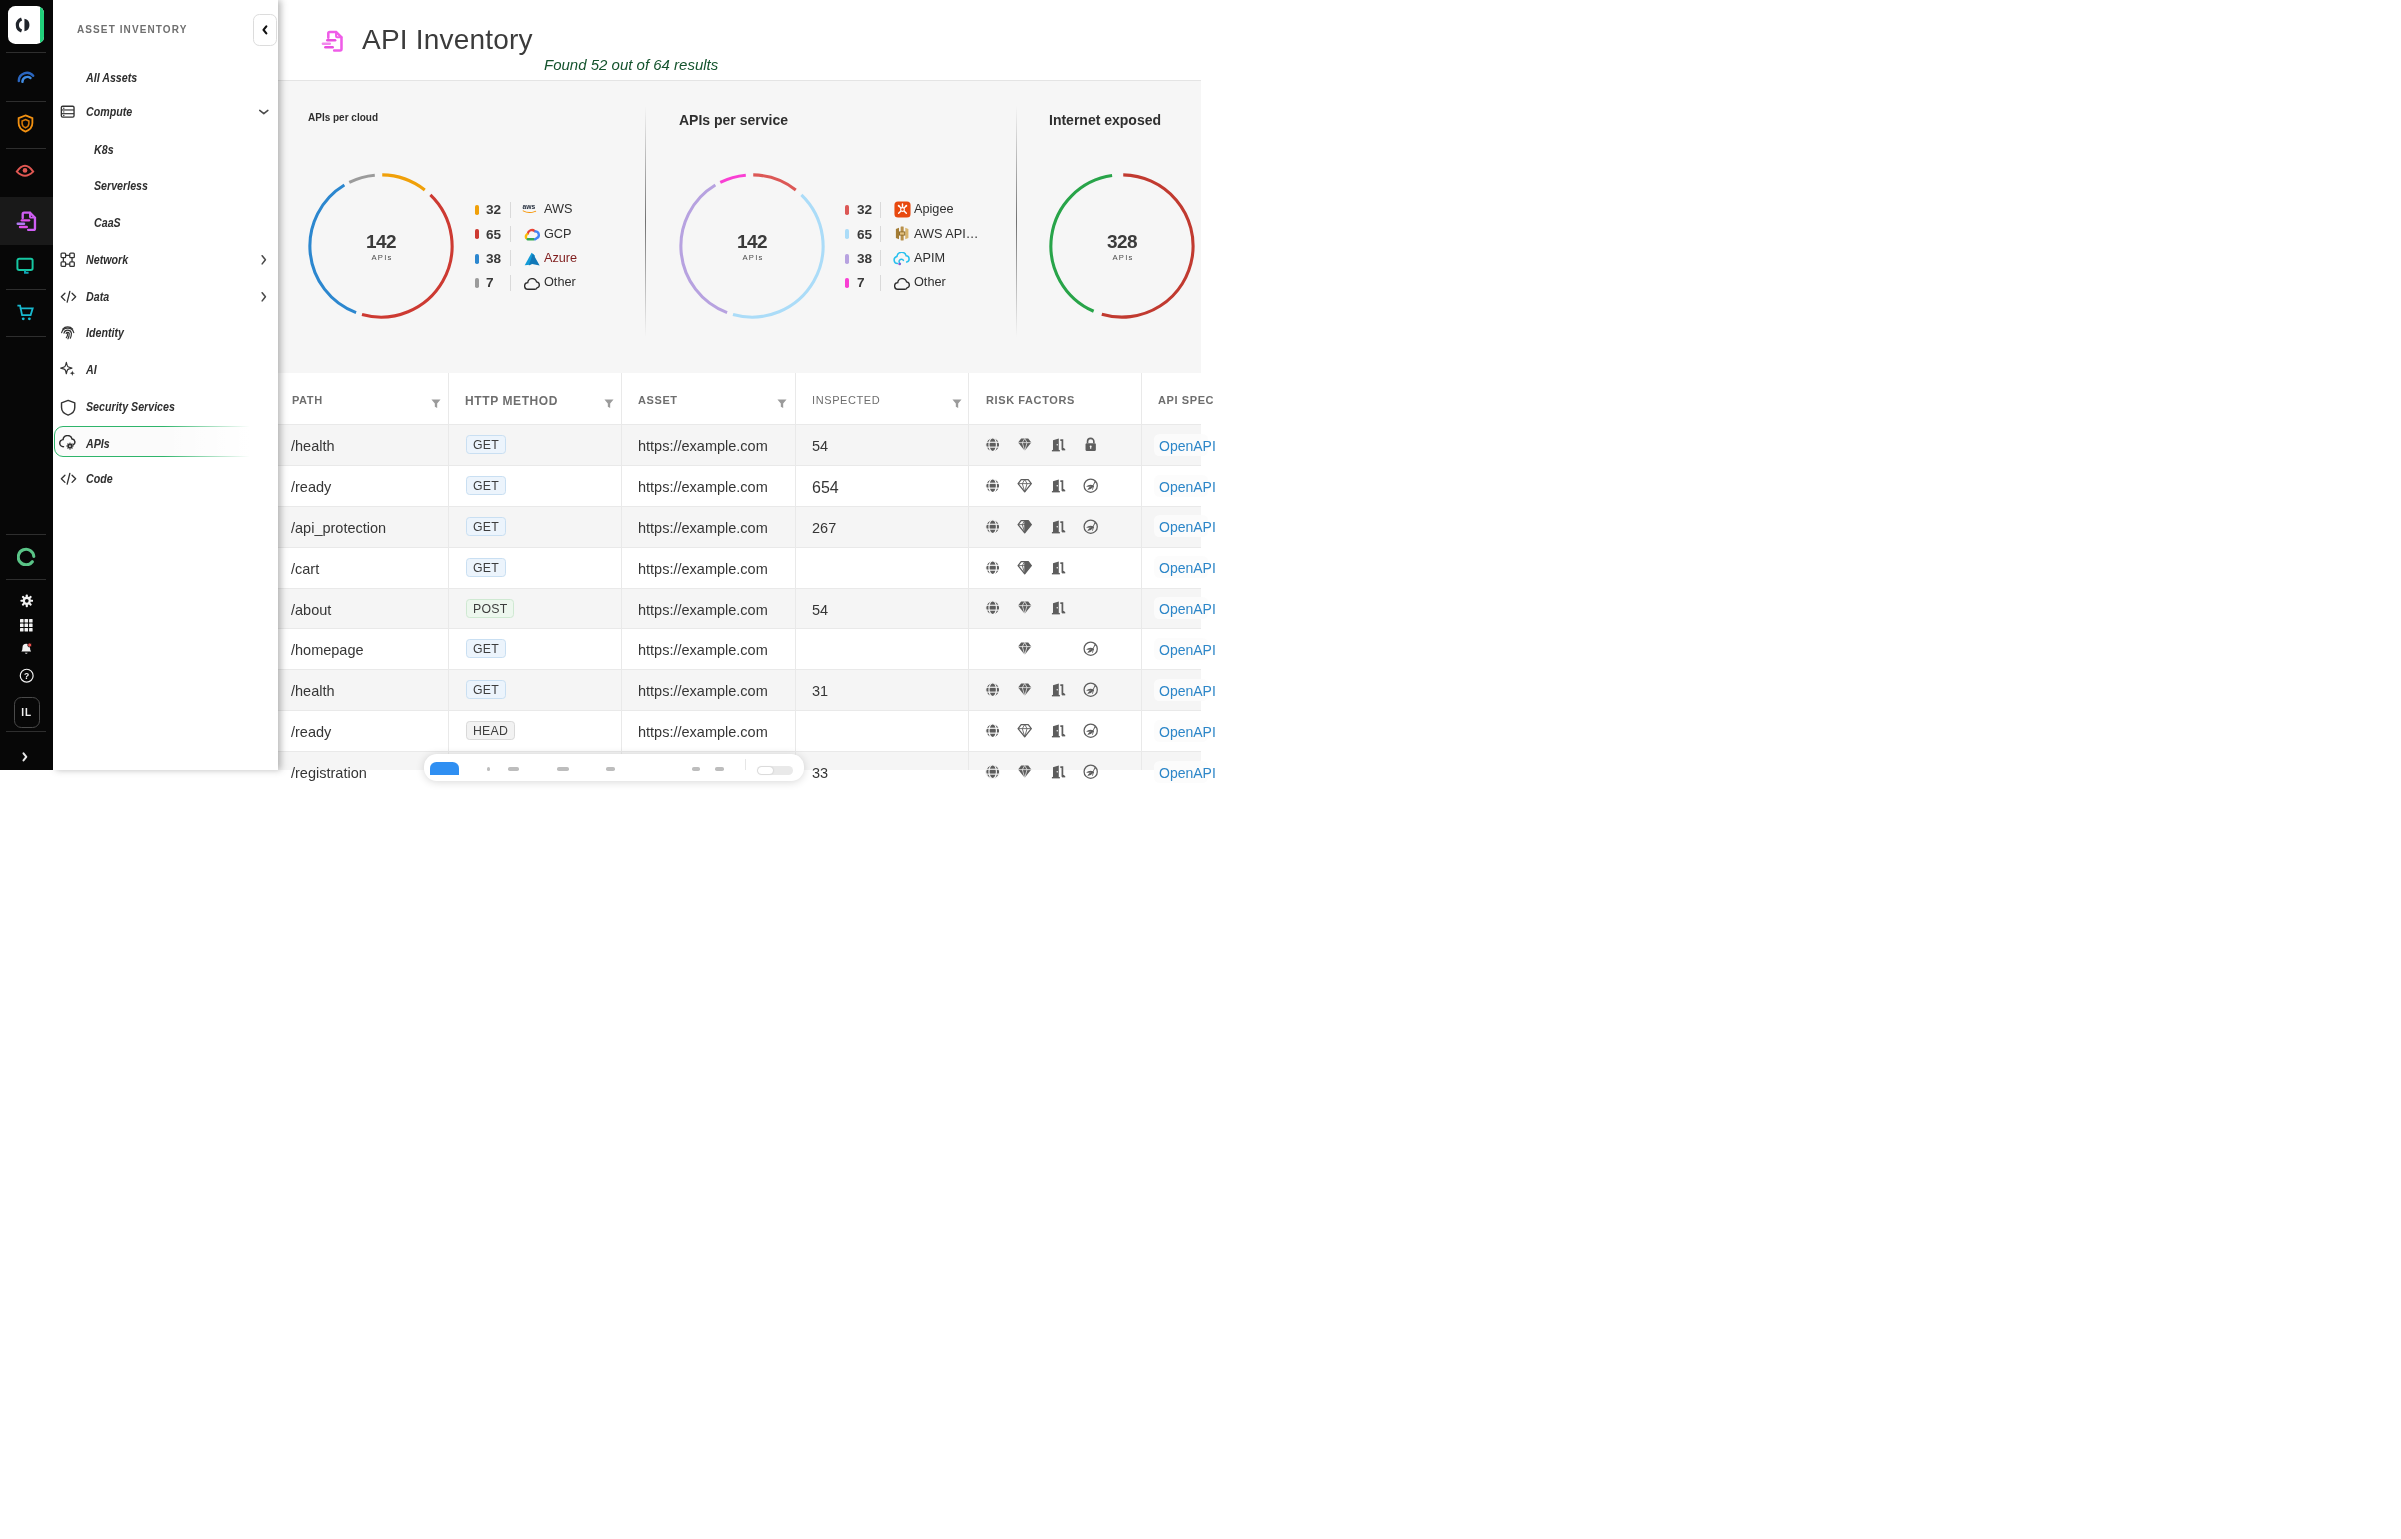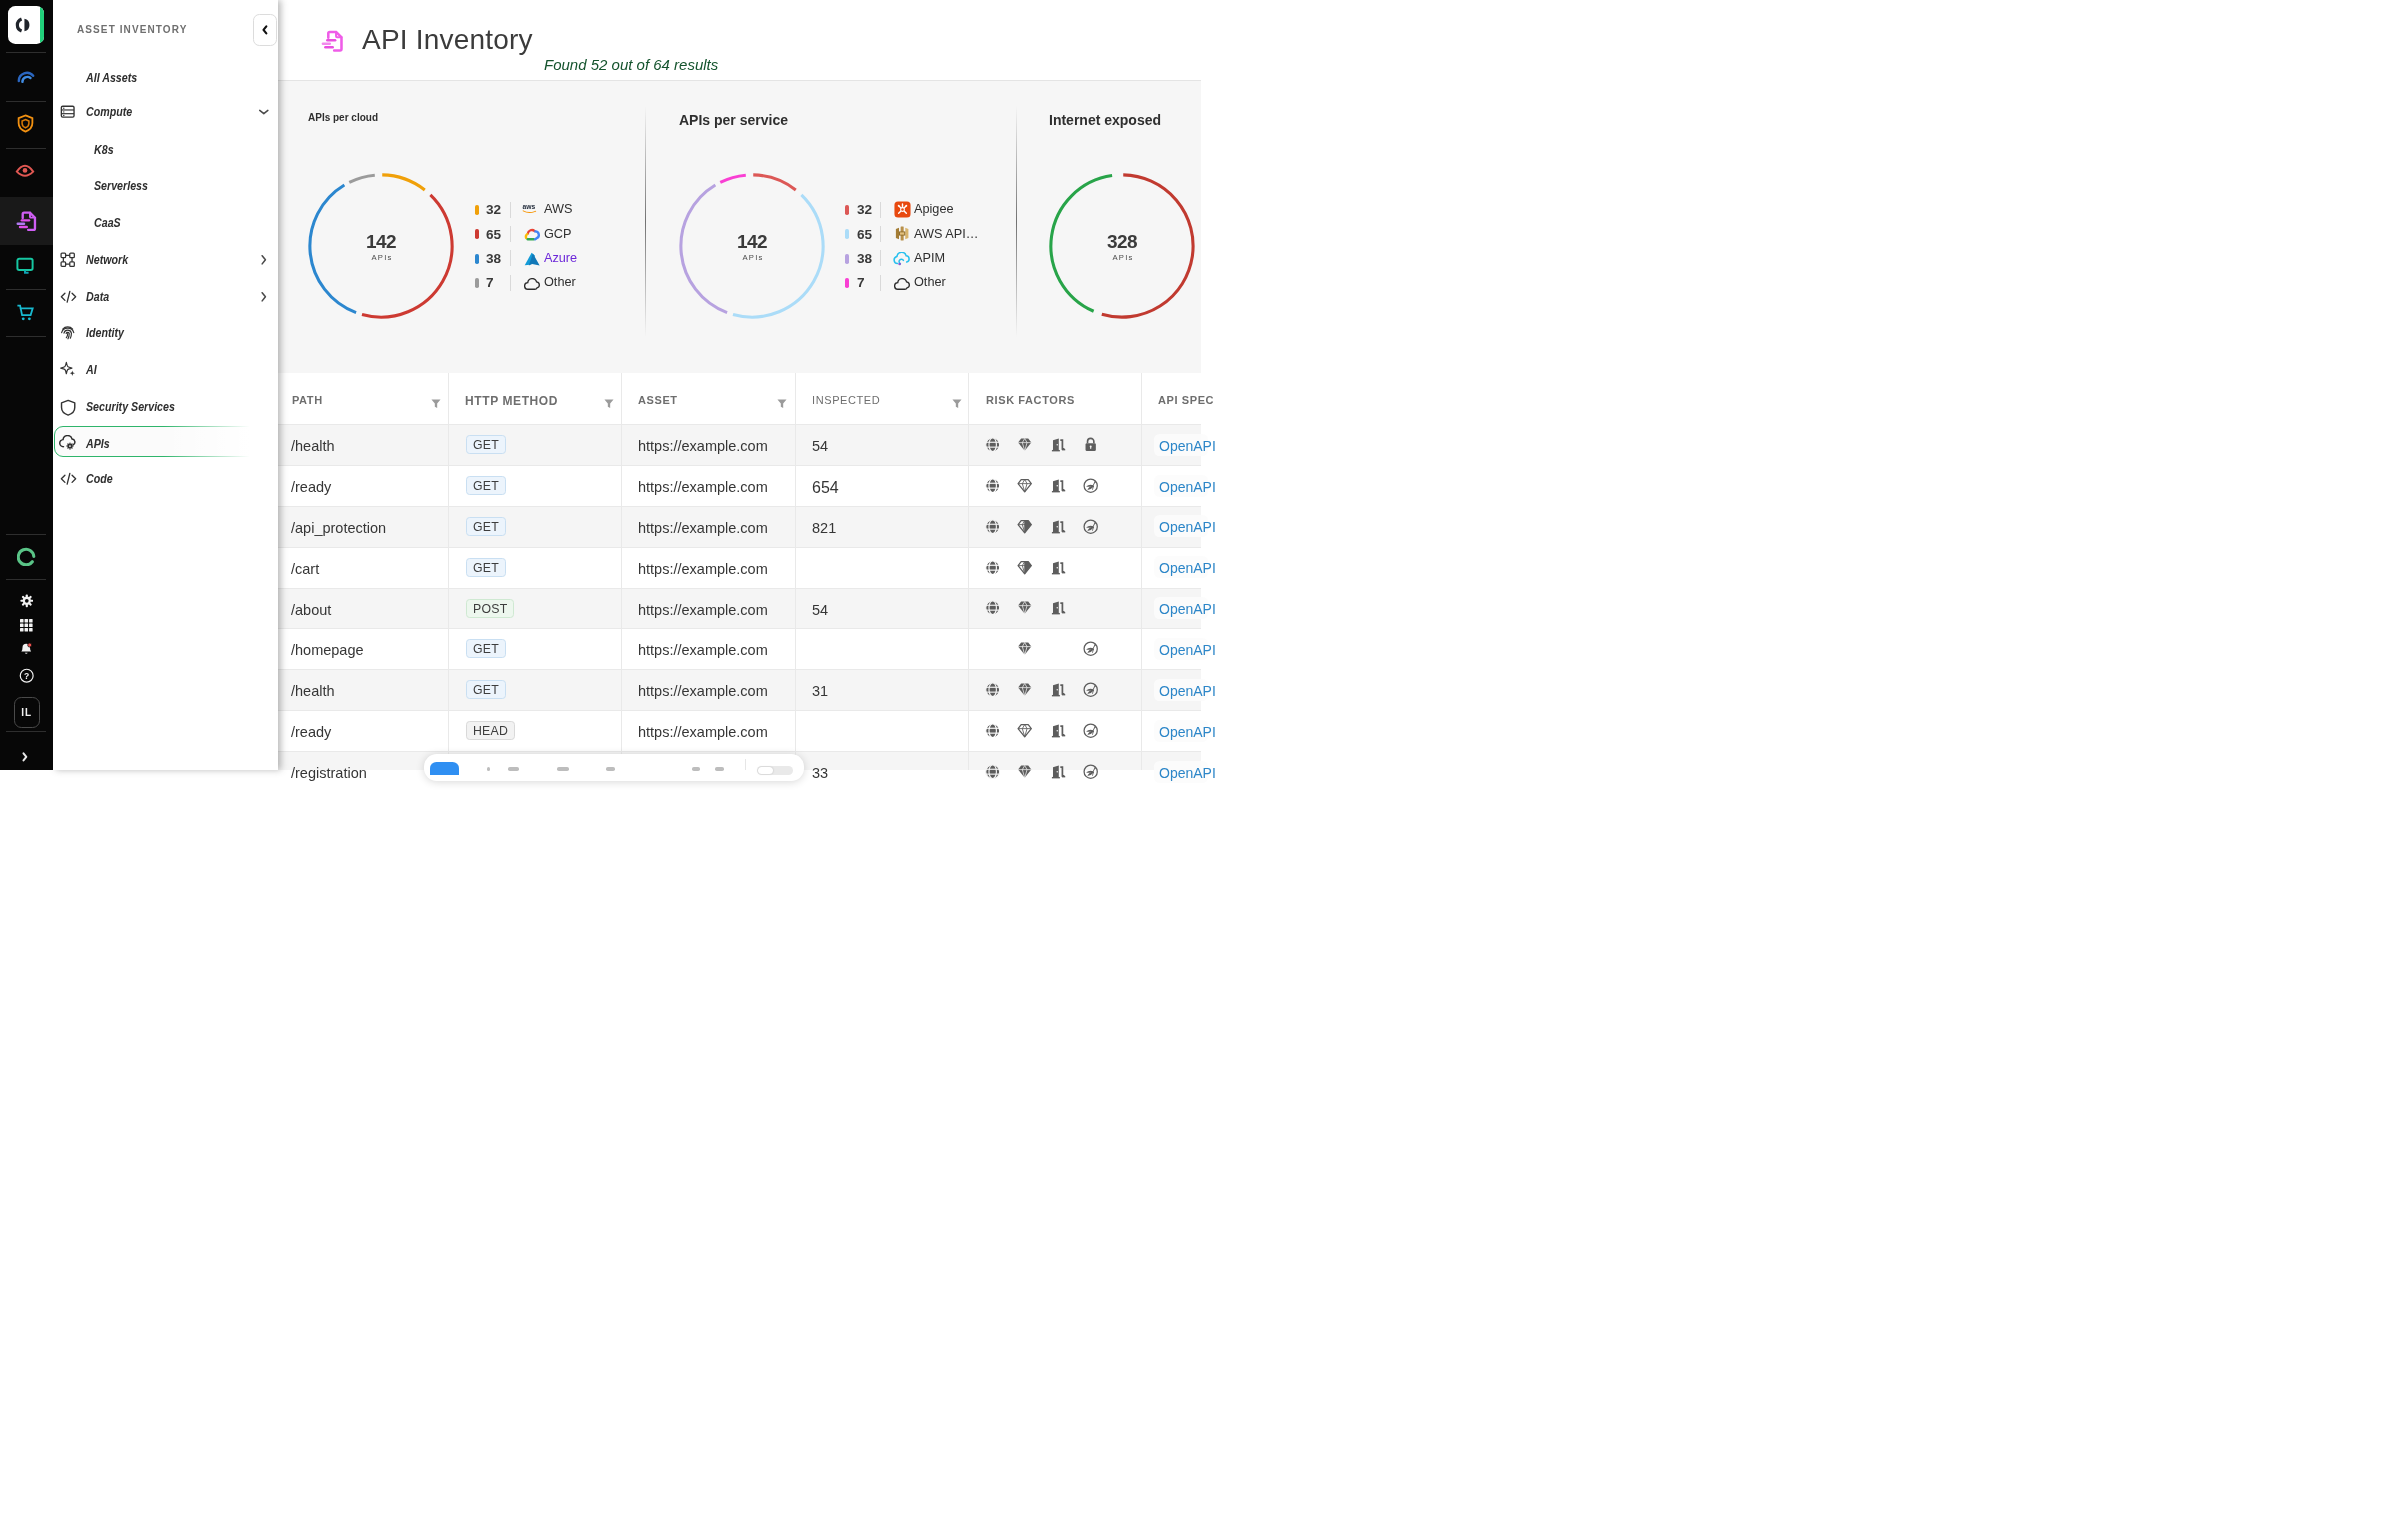--- a/index.html
+++ b/index.html
@@ -73,21 +73,21 @@
 <div class="txt" style="left:544px;top:228px;font-size:12.7px;color:#2f2f2f">GCP</div>
 <div class="abs" style="left:475px;top:254px;width:3.6px;height:10px;border-radius:1.8px;background:#2c87cf"></div>
 <div class="txt" style="left:486px;top:252px;font-size:13.6px;font-weight:bold;color:#3a3a3a">38</div>
 <div class="abs" style="left:510px;top:250px;width:0.9px;height:16.3px;background:#d9d9d9"></div>
 <div class="abs" style="left:522px;top:250px;width:20px;height:19px;display:flex;align-items:center;justify-content:center">
     <svg width="16.3" height="14.5" viewBox="0 0 18 16">
       <path d="M8.4 0.8 L12.2 4.2 L6.8 14.2 L0.8 14.6 Z" fill="#139bd7"></path>
       <path d="M9.8 1.6 L17.3 14.8 L9 13.3 L5.3 14.9 Z" fill="#1178b8"></path>
     </svg>
   </div>
-<div class="txt" style="left:544px;top:252px;font-size:12.7px;color:#6d28d9">Azure</div>
+<div class="txt" style="left:544px;top:252px;font-size:12.7px;color:#7f1d1d">Azure</div>
 <div class="abs" style="left:475px;top:278px;width:3.6px;height:10px;border-radius:1.8px;background:#9b9b9b"></div>
 <div class="txt" style="left:486px;top:276px;font-size:13.6px;font-weight:bold;color:#3a3a3a">7</div>
 <div class="abs" style="left:510px;top:275px;width:0.9px;height:16.3px;background:#d9d9d9"></div>
 <div class="abs" style="left:522px;top:275px;width:20px;height:19px;display:flex;align-items:center;justify-content:center">
     <svg width="17" height="12.7" viewBox="0 0 19 14">
       <path d="M4.6 12.5 a3.7 3.7 0 0 1 -0.4 -7.4 a5 5 0 0 1 9.8 -0.8 a3.4 3.4 0 0 1 0.5 6.7 q-0.6 1.5 -2.4 1.5 Z" fill="none" stroke="#2c2c2c" stroke-width="1.5"></path>
     </svg>
   </div>
 <div class="txt" style="left:544px;top:276px;font-size:12.7px;color:#2f2f2f">Other</div>
 <div class="abs" style="left:845px;top:205px;width:3.6px;height:10px;border-radius:1.8px;background:#dc5856"></div>
@@ -253,21 +253,21 @@
         <path d="M11.5 8 Q7 6.2 3.4 9.3 Q7.5 10.4 11.5 8.9 Z"></path>
         <path d="M11.3 8.4 Q6.6 9.3 4.9 13.2 Q9.4 12.4 11.9 9.3 Z"></path>
         <path d="M11.3 8.3 L10 12.9 L10.9 13.1 L12.2 8.6 Z"></path>
       </g>
     </svg></div>
 <div class="abs" style="left:1154px;top:475px;width:54px;height:22px;border-radius:5.4px;background:rgba(252,252,252,0.9)"></div>
 <div class="txt" style="left:1159px;top:480px;font-size:14px;color:#2c86c8">OpenAPI</div>
 <div class="txt" style="left:291px;top:521px;font-size:14.5px;color:#363636">/api_protection</div>
 <div class="abs" style="left:466px;top:517px;height:19px;padding:0 5.9px;border-radius:3.6px;background:#ecf4fc;border:0.9px solid #c9dff2;font-size:12.3px;color:#3d3d3d;display:flex;align-items:center;letter-spacing:0.3px">GET</div>
 <div class="txt" style="left:638px;top:521px;font-size:14.5px;color:#363636">https://example.com</div>
-<div class="txt" style="left:812px;top:521px;font-size:14.5px;color:#363636">821</div>
+<div class="txt" style="left:812px;top:521px;font-size:14.5px;color:#363636">267</div>
 <div class="abs" style="left:985px;top:519px"><svg width="15.4" height="15.4" viewBox="0 0 17 17">
       <circle cx="8.5" cy="8.5" r="7.7" fill="#5d5d5d"></circle>
       <g stroke="#f5f5f5" stroke-width="1.25" fill="none">
         <line x1="0.4" y1="5.8" x2="16.6" y2="5.8"></line>
         <line x1="0.4" y1="11.2" x2="16.6" y2="11.2"></line>
         <ellipse cx="8.5" cy="8.5" rx="4.1" ry="7.7"></ellipse>
         <circle cx="8.5" cy="8.5" r="7.7"></circle>
       </g>
     </svg></div>
 <div class="abs" style="left:1017px;top:519px"><svg width="15.4" height="15.4" viewBox="0 0 17 17">

